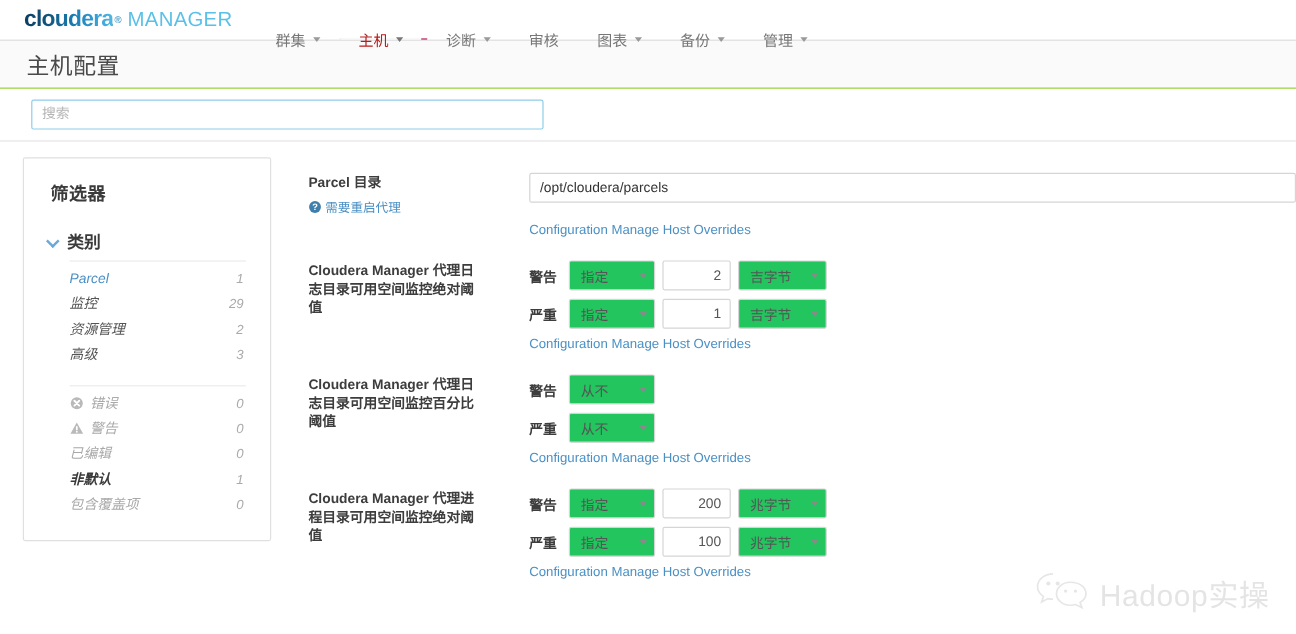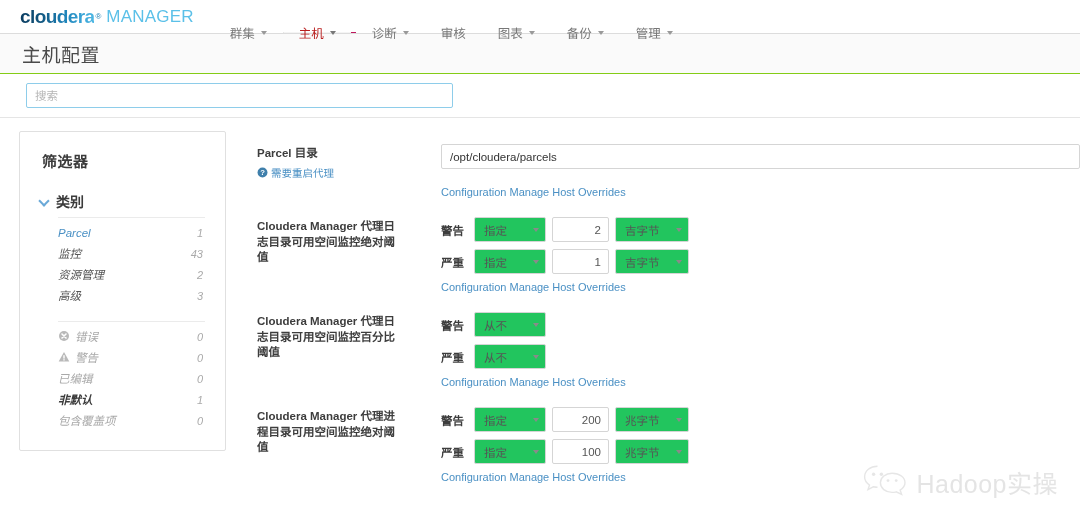--- a/index.html
+++ b/index.html
@@ -107,21 +107,21 @@
   }
   .searchbox {
     width: 427px;
     height: 25px;
     border: 1px solid #8ecdea;
     border-radius: 2px;
     background: #fff;
     padding: 0 8px;
     font-size: 11.5px;
     color: #333;
-    font-family: Liberation Sans, sans-serif;
+    font-family: Liberation Mono, monospace;
     outline: none;
   }
   .searchbox::placeholder { color: #b5b5b5; }
 
   
   .content {
     display: flex;
     align-items: flex-start;
     padding: 13px 0 0 0;
     position: relative;
@@ -311,21 +311,21 @@
     font-family: inherit;
     margin-right: 6px;
     outline: none;
   }
   .override-link.tight { margin-top: 4px; }
 
   
   .watermark {
     position: absolute;
     right: 22px;
-    bottom: 28px;
+    bottom: 16px;
     display: flex;
     align-items: center;
     opacity: 0.55;
     pointer-events: none;
   }
   .watermark .wm-text {
     font-size: 25px;
     color: #cfcfcf;
     letter-spacing: 0.5px;
     margin-left: 8px;
@@ -394,21 +394,21 @@
           <span class="fgroup-label">类别</span>
         </div>
         <div class="fgroup-rule"></div>
         <div class="fgroup-body">
           <div class="frow link">
             <span class="flabel">Parcel</span>
             <span class="fcount">1</span>
           </div>
           <div class="frow">
             <span class="flabel">监控</span>
-            <span class="fcount">43</span>
+            <span class="fcount">29</span>
           </div>
           <div class="frow">
             <span class="flabel">资源管理</span>
             <span class="fcount">2</span>
           </div>
           <div class="frow">
             <span class="flabel">高级</span>
             <span class="fcount">3</span>
           </div>
         </div>

